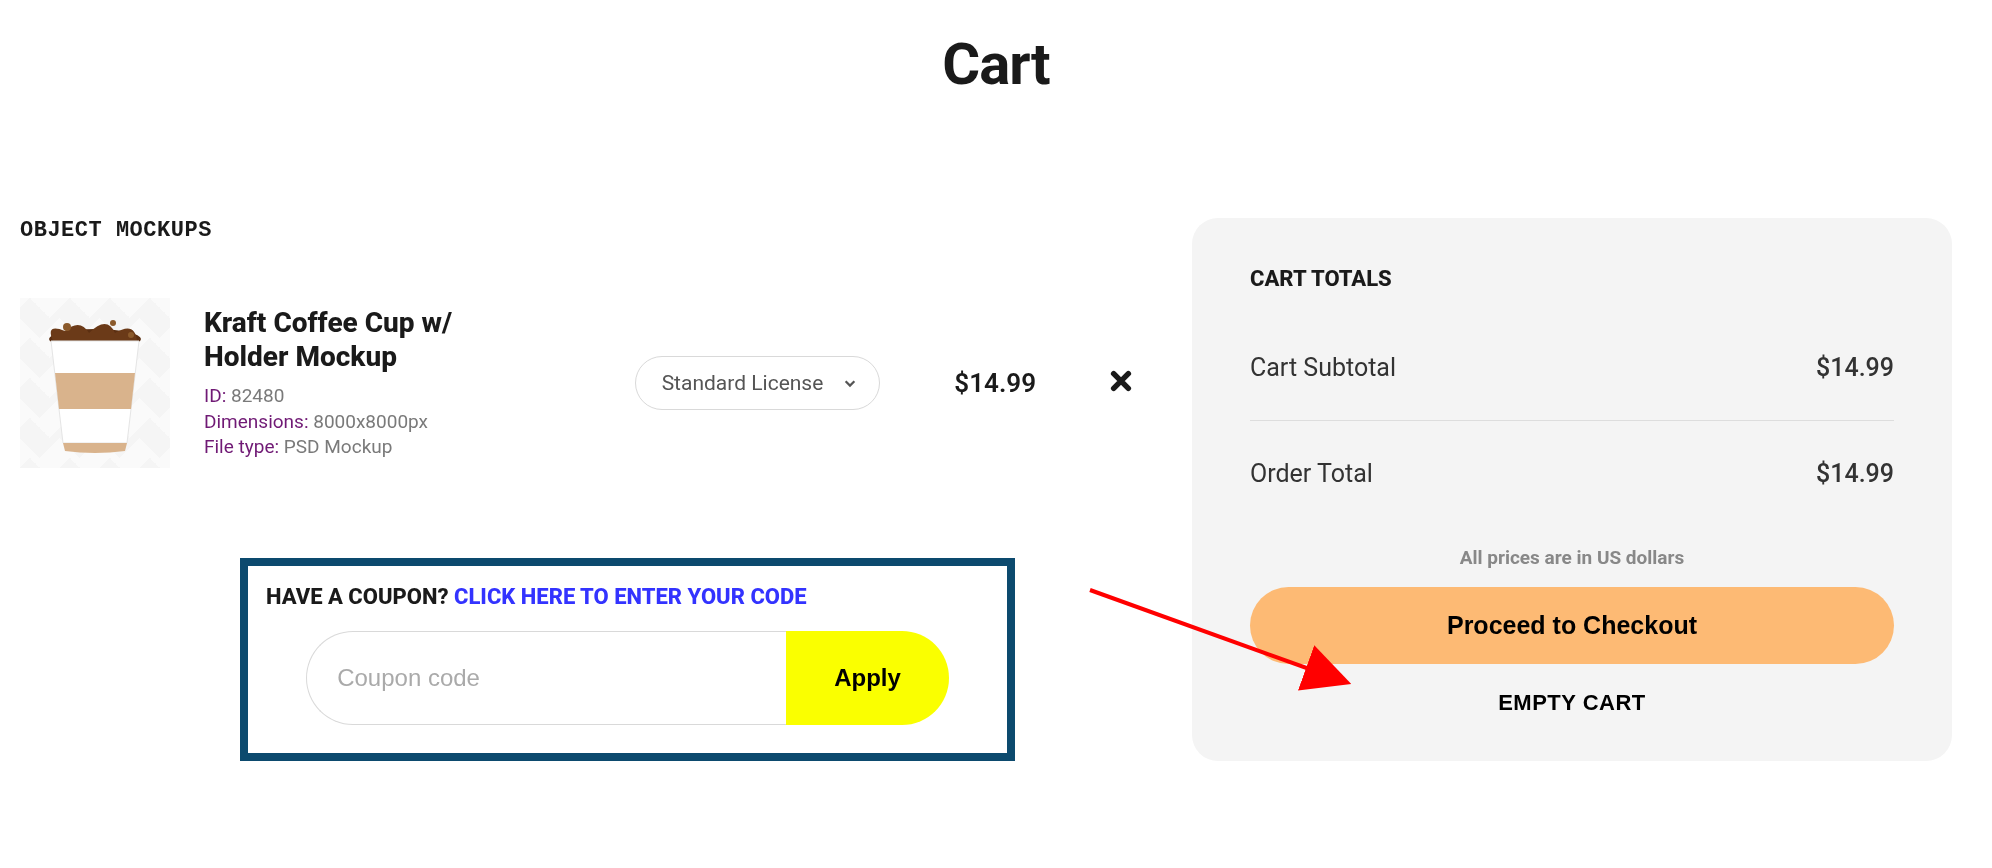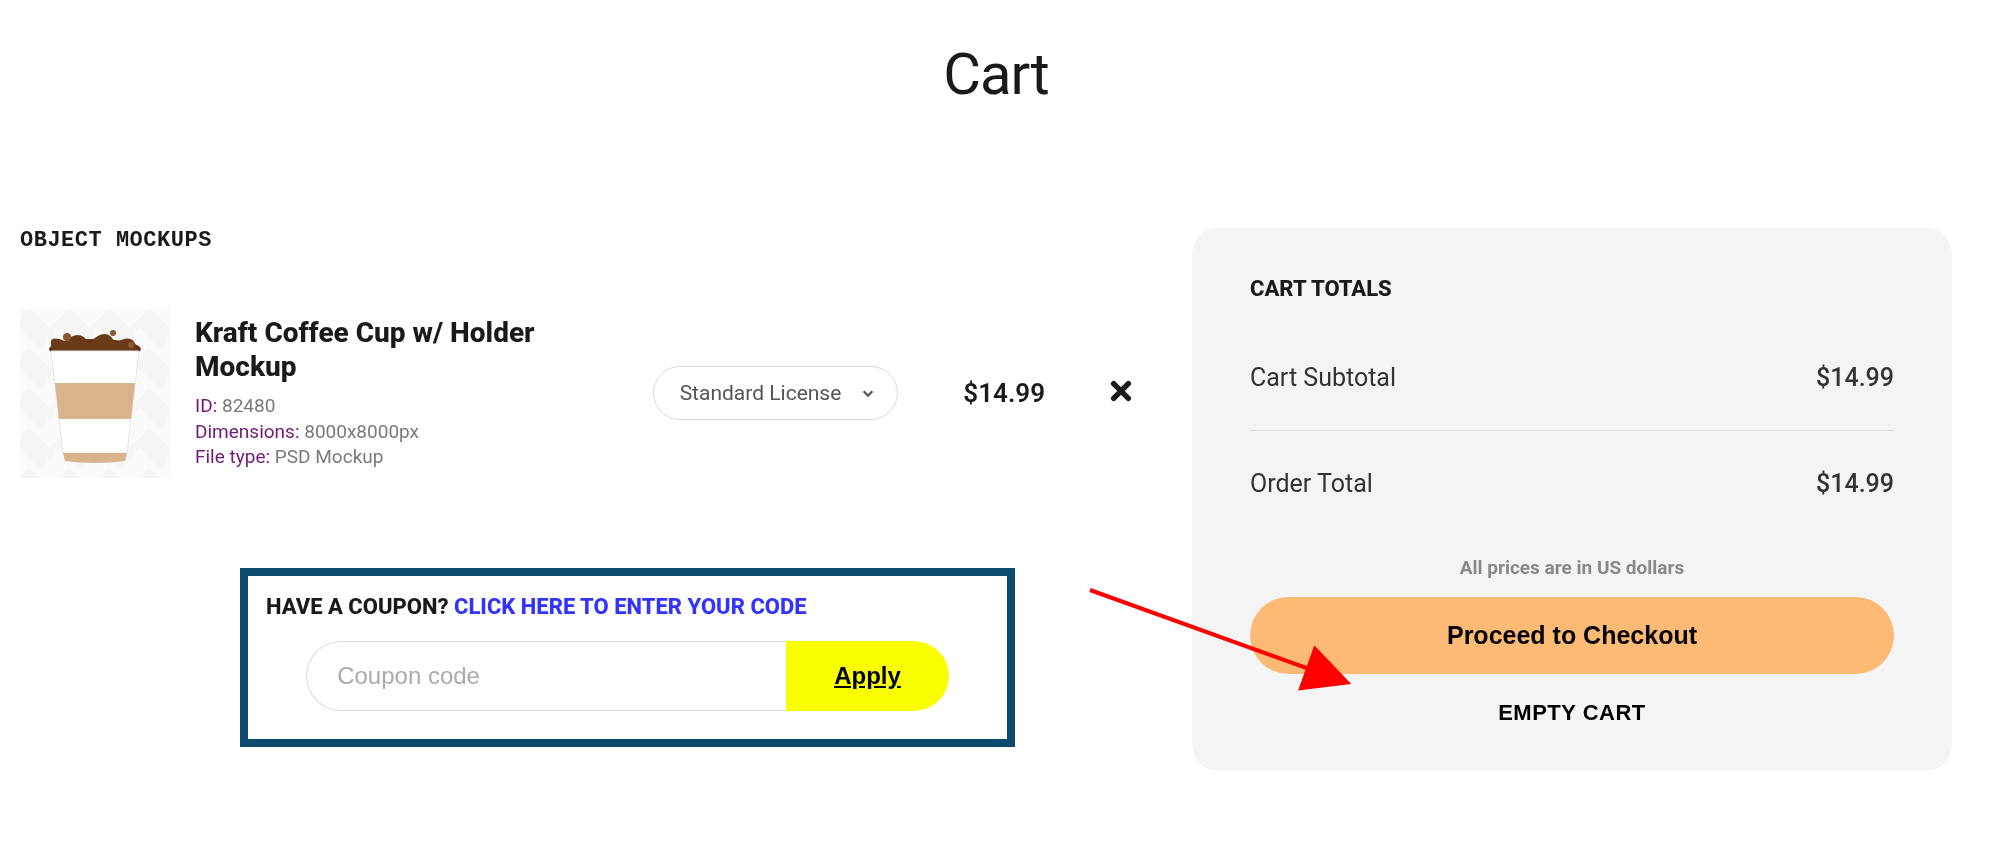--- a/index.html
+++ b/index.html
@@ -8,22 +8,22 @@
     background: #fff;
     color: #1a1a1a;
     width: 1992px;
     height: 868px;
     padding: 20px;
     position: relative;
   }
   .page-title {
     text-align: center;
     font-size: 58px;
-    font-weight: 400;
-    margin-top: 20px;
+    font-weight: 700;
+    margin-top: 10px;
     margin-bottom: 120px;
     letter-spacing: -1px;
   }
   .content {
     display: flex;
     align-items: flex-start;
     gap: 60px;
     padding: 0 0 0 0;
   }
   .left {
@@ -33,21 +33,21 @@
   .section-heading {
     font-size: 22px;
     font-weight: 800;
     letter-spacing: 0.5px;
     margin-bottom: 55px;
     font-family: Liberation Mono, monospace;
   }
   .cart-item {
     display: flex;
     align-items: center;
-    gap: 25px;
+    gap: 34px;
   }
   .thumb {
     width: 150px;
     height: 170px;
     background: linear-gradient(135deg, #fafafa 25%, transparent 25%) -10px 0,
                 linear-gradient(225deg, #fafafa 25%, transparent 25%) -10px 0,
                 linear-gradient(315deg, #fafafa 25%, transparent 25%),
                 linear-gradient(45deg,  #fafafa 25%, transparent 25%);
     background-size: 40px 40px;
     background-color: #f5f5f5;
@@ -125,36 +125,35 @@
   }
   .coupon-input-row {
     display: flex;
     margin-top: 22px;
     justify-content: center;
   }
   .coupon-input {
     border: 1px solid #d9d9d9;
     border-right: none;
     border-radius: 999px 0 0 999px;
-    padding: 20px 30px;
+    padding: 32px 30px;
     font-size: 24px;
     color: #0c4a6e;
     width: 480px;
     outline: none;
   }
   .coupon-input::placeholder { color: #aaa; }
   .apply-btn {
     background: #faff00;
     border: none;
     border-radius: 0 999px 999px 0;
     padding: 12px 48px;
     font-size: 24px;
     font-weight: 800;
     cursor: pointer;
-    text-decoration: underline;
   }
 
   .right {
     width: 760px;
     background: #f4f4f4;
     border-radius: 26px;
     padding: 48px 58px 45px 58px;
     flex-shrink: 0;
     margin-right: 20px;
   }

